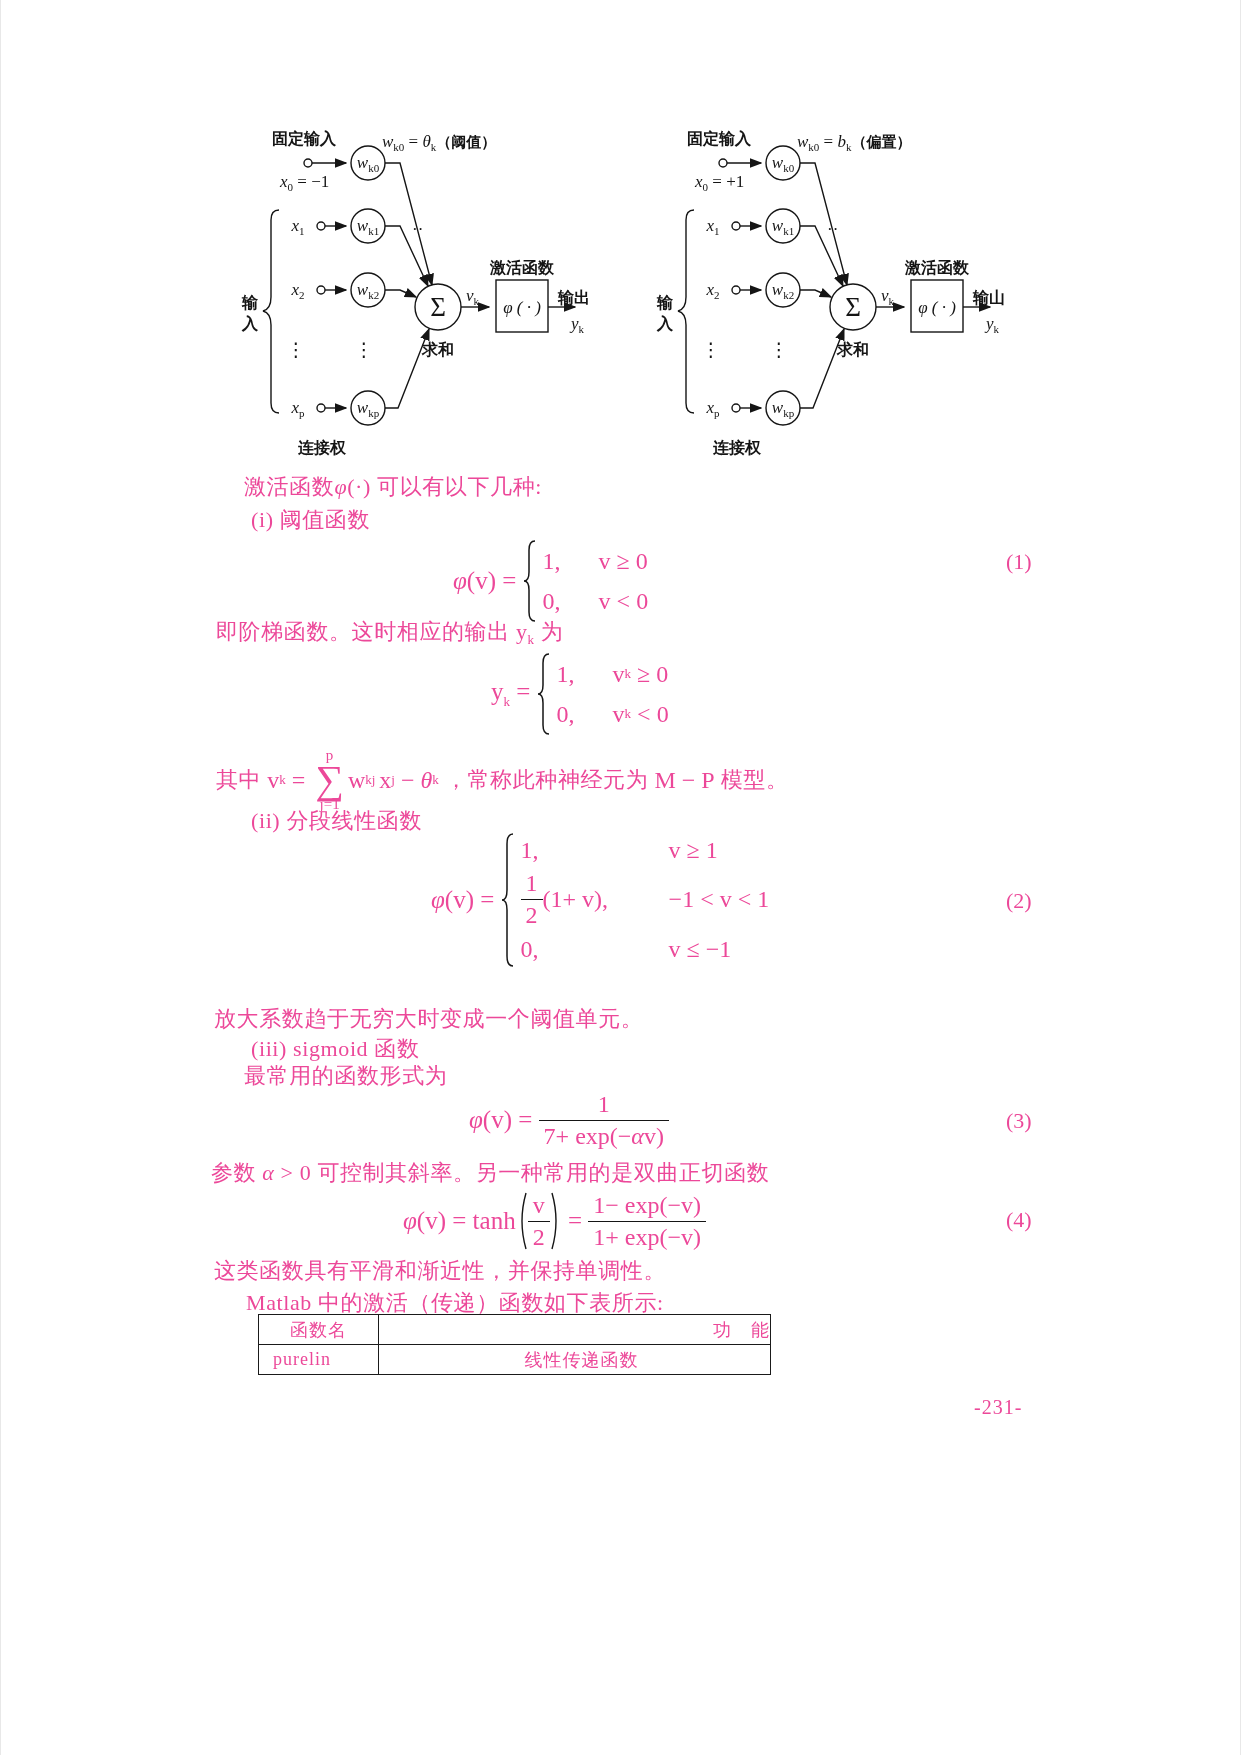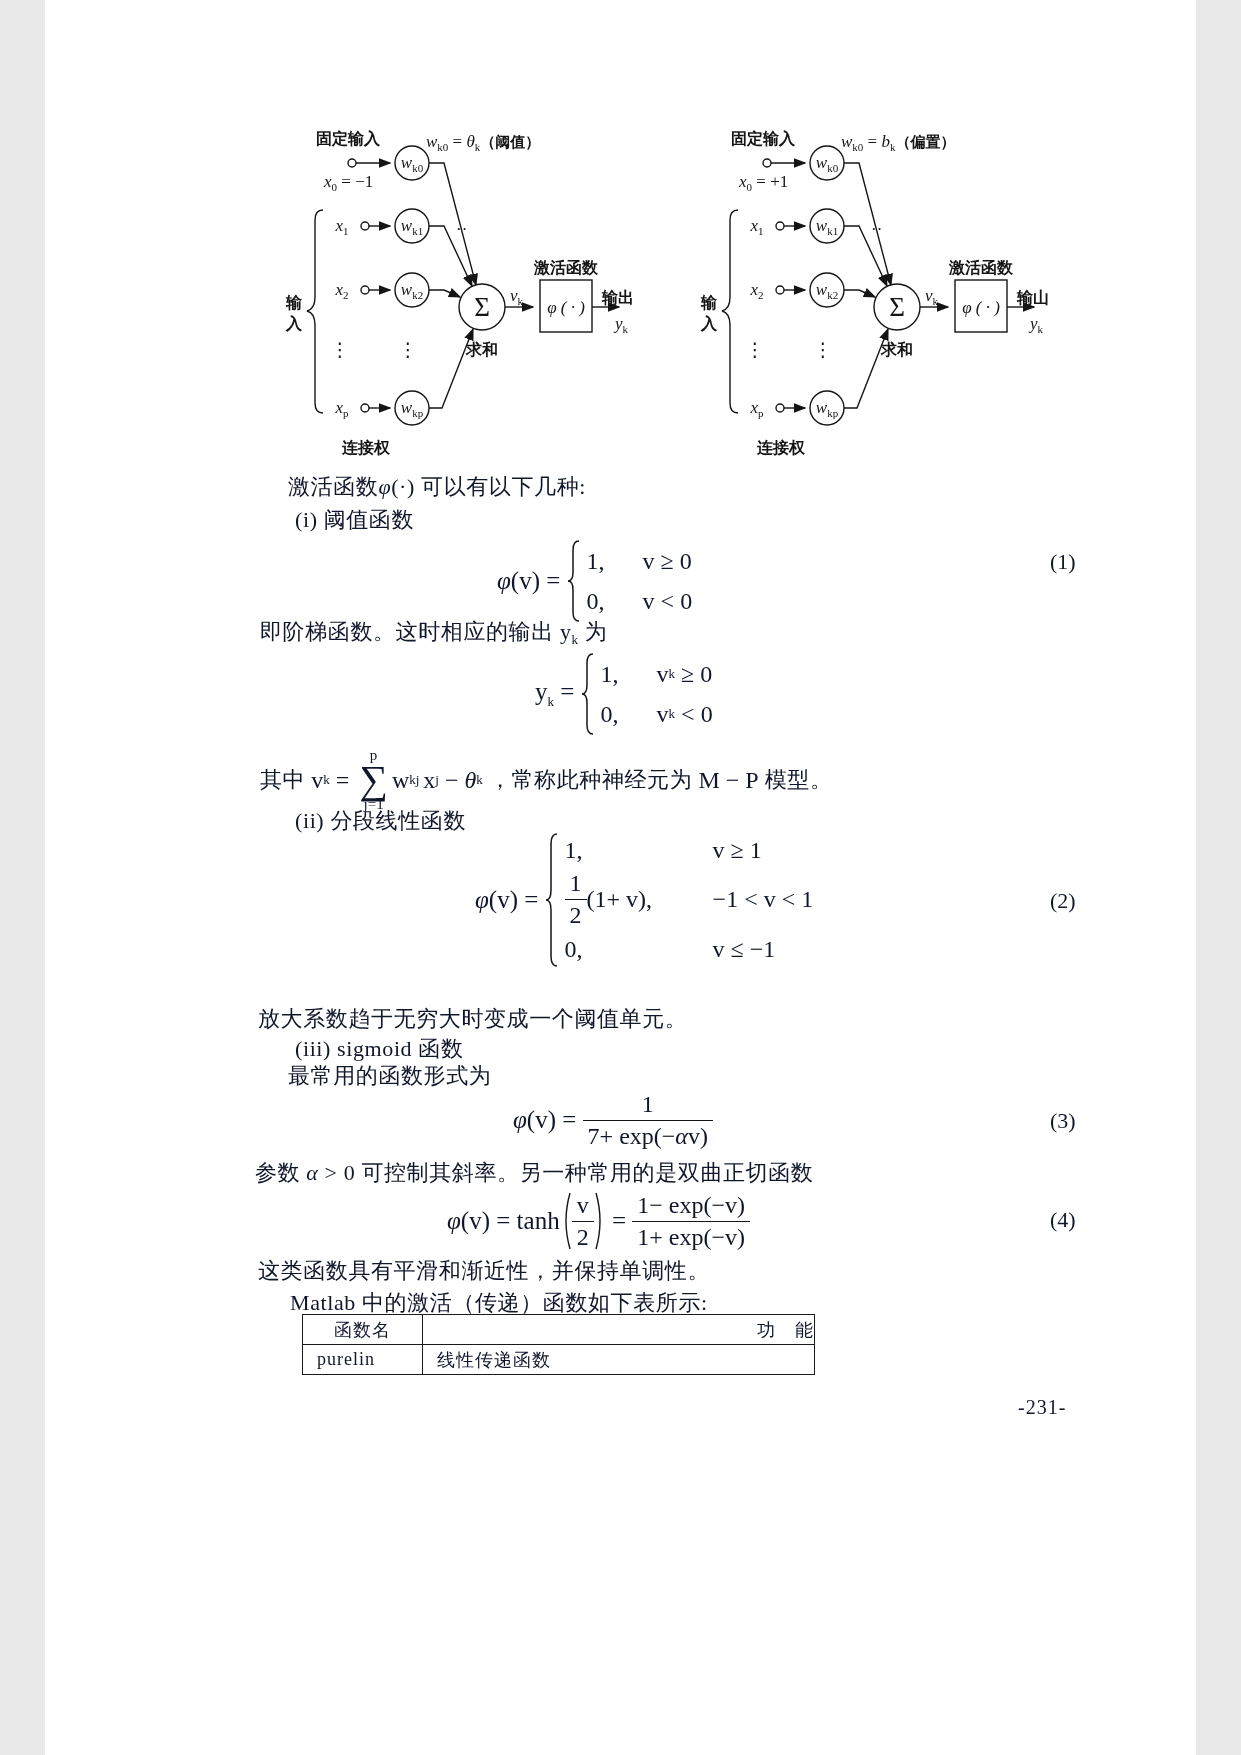--- a/index.html
+++ b/index.html
@@ -1,18 +1,18 @@
 <!DOCTYPE html>
 <html><head>
 <meta charset="utf-8">
 <style>
   html,body { margin:0; padding:0; background:#e8e8e8; }
   .page {
-    position:relative; width:1151px; height:1755px; margin:0 auto;
-    background:#ffffff; color:#0f172a; overflow:hidden;
+    position:relative; width:1239px; height:1755px; margin:0 auto;
+    background:#ffffff; color:#ec4899; overflow:hidden;
     font-family:"Liberation Serif","DejaVu Serif",serif;
   }
   .abs { position:absolute; }
   .line { font-size:22px; letter-spacing:0.6px; white-space:pre; }
   .it { font-style:italic; }
   .m  { font-family:"Liberation Serif","DejaVu Serif",serif; font-size:24px; white-space:pre; }
   sub { font-size:13px; }
   
   .eq { display:flex; align-items:center; white-space:pre; }
   .eq-lhs { font-size:25px; white-space:pre; }
@@ -29,21 +29,21 @@
   .eqnum { font-size:22px; }
   
   .ftable { border-collapse:collapse; table-layout:fixed; }
   .ftable th,.ftable td {
     border:1.5px solid #1a1a1a; font-weight:normal; font-size:18px;
     height:29px; padding:0; white-space:pre; letter-spacing:1px;
   }
   .ftable .h1 { width:119px; text-align:center; }
   .ftable .h2 { width:319px; text-align:right; padding-left:72px; }
   .ftable .c1 { padding-left:14px; text-align:left; }
-  .ftable .c2 { padding-left:14px; text-align:left; }
+  .ftable .c2 { padding-left:14px; text-align:center; }
   
   .tcjk { font:bold 16px "Liberation Sans","DejaVu Sans",sans-serif; fill:#151515; }
   .tmath { font:17px "Liberation Serif","DejaVu Serif",serif; fill:#151515; }
   .tsub { font-size:11px; }
   .tit { font-style:italic; }
   .tsigma { font:27px "Liberation Serif",serif; fill:#151515; }
   .tdots { font:19px "DejaVu Sans",sans-serif; fill:#151515; }
   .pageno { font-size:20px; letter-spacing:1px; }
 </style>
 </head>

